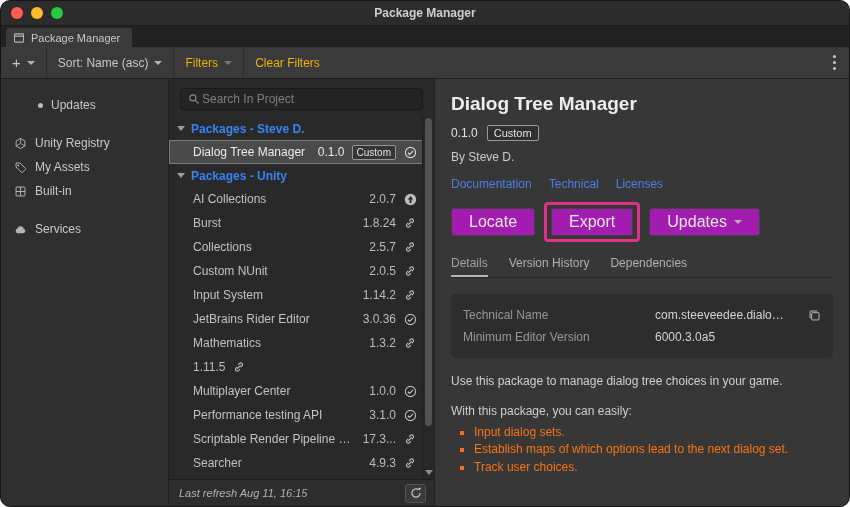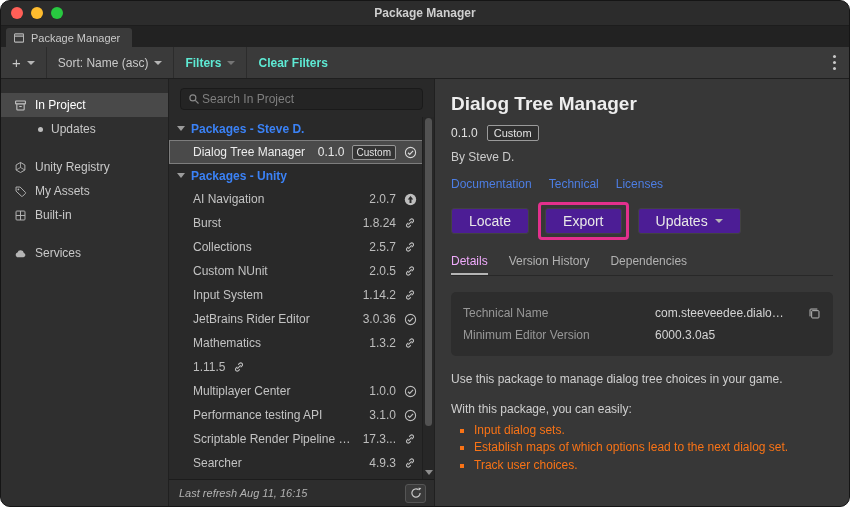--- a/index.html
+++ b/index.html
@@ -13,21 +13,21 @@
   .light.red { background:#ff5f57; } .light.yellow { background:#febc2e; } .light.green { background:#28c840; }
   .titlebar-title { position:absolute; left:0; right:0; text-align:center; color:#cfcfcf; font-size:12px; font-weight:bold; }
 
   
   .tabstrip { height:21px; background:#222222; display:flex; align-items:flex-end; padding-left:5px; flex:0 0 auto; }
   .tab { background:#3a3a3a; color:#c9c9c9; font-size:11px; height:19px; padding:0 12px 0 6px; display:flex; gap:5px; align-items:center; border-radius:3px 3px 0 0; }
 
   
   .toolbar { height:32px; background:#3a3a3a; border-bottom:1px solid #1f1f1f; display:flex; align-items:stretch; color:#c9c9c9; font-size:12px; flex:0 0 auto; }
   .tb-btn { display:flex; align-items:center; gap:6px; padding:0 11px; cursor:default; }
-  .tb-btn.dimmed { color:#5eead4;font-weight:bold; }
+  .tb-btn.dimmed { color:#eab308; }
   .tb-sep { width:1px; background:#2c2c2c; }
   .tb-spacer { flex:1; }
   .plus { font-size:15px; line-height:1; color:#c9c9c9; }
   .caret { width:0; height:0; border-left:4px solid transparent; border-right:4px solid transparent; border-top:4px solid #b5b5b5; display:inline-block; }
   .caret.dim { border-top-color:#757575; }
   .kebab { display:flex; flex-direction:column; justify-content:center; align-items:center; padding:0 13px; }
   .kebab i { width:3px; height:3px; border-radius:50%; background:#c9c9c9; margin:1.5px 0; }
 
   
   .main { flex:1; display:flex; min-height:0; }
@@ -71,25 +71,25 @@
   
   .details { flex:1; background:#373737; color:#cfcfcf; font-size:12px; padding:14px 16px; overflow:hidden; }
   .details h1 { font-size:19px; font-weight:bold; color:#eeeeee; }
   .ver-row { margin-top:10px; display:flex; align-items:center; gap:9px; }
   .ver-text { color:#e2e2e2; }
   .tag-big { font-size:11px; border:1px solid #9a9a9a; background:#2f2f2f; color:#e2e2e2; border-radius:2px; padding:1px 6px; }
   .author { margin-top:9px; color:#cccccc; }
   .links { margin-top:13px; display:flex; gap:17px; }
   .links a { color:#4d7ee4; text-decoration:none; cursor:pointer; }
   .btn-row { margin-top:11px; display:flex; align-items:center; gap:9px; }
-  .ubtn { background:#4c1d95; border:1px solid #424242; border-radius:3px; color:#e8e8e8; font-size:14px; font-family:"Liberation Sans", sans-serif; padding:4px 17px; display:inline-flex; align-items:center; gap:7px; cursor:default; }
+  .ubtn { background:#a21caf; border:1px solid #424242; border-radius:3px; color:#e8e8e8; font-size:16px; font-family:"Liberation Sans", sans-serif; padding:4px 17px; display:inline-flex; align-items:center; gap:7px; cursor:default; }
   .annotation { display:inline-flex; border:3px solid #e3308d; border-radius:4px; padding:3px 4px; }
   .dtabs { margin-top:14px; display:flex; gap:21px; border-bottom:1px solid #282828; }
   .dtab { padding-bottom:7px; color:#b2b2b2; }
-  .dtab.active { color:#f0abfc; border-bottom:2px solid #b5b5b5; padding-bottom:5px; }
+  .dtab.active { color:#a3a3a3; border-bottom:2px solid #b5b5b5; padding-bottom:5px; }
   .info-box { margin-top:16px; background:#2d2d2d; border-radius:5px; padding:10px 12px; }
   .info-row { display:flex; align-items:center; height:22px; gap:24px; }
   .info-label { width:168px; color:#989898; flex:0 0 auto; }
   .info-value { flex:1; color:#d4d4d4; white-space:nowrap; overflow:hidden; text-overflow:ellipsis; }
   .copy { display:flex; align-items:center; cursor:default; }
   .desc { margin-top:15px; line-height:1.45; color:#cfcfcf; max-width:390px; }
   .desc2 { margin-top:13px; line-height:1.45; color:#cfcfcf; }
   .details ul { margin-top:3px; padding-left:23px; list-style:square; line-height:1.45; color:#f97316; max-width:390px; }
 </style>
 </head>
@@ -141,30 +141,20 @@
     <div class="kebab">
         <i></i>
         <i></i>
         <i></i>
       </div>
   </div>
 
   <div class="main">
 
     <aside class="sidebar">
-      <div class="side-item selected">
-        <span class="side-icon">
-          <svg viewBox="0 0 16 16" width="13" height="13" fill="none" stroke="#c9c9c9" stroke-width="1.3">
-              <rect x="2" y="2.5" width="12" height="3.5" rx="0.5"></rect>
-              <path d="M3.5 6.5v6a1 1 0 0 0 1 1h7a1 1 0 0 0 1-1v-6"></path>
-              <path d="M6.5 9.2h3"></path>
-            </svg>
-        </span>
-        <span>In Project</span>
-      </div>
       <div class="side-item child">
         <span class="side-dot"></span>
         <span>Updates</span>
       </div>
       <div class="side-gap"></div>
       <div class="side-item">
         <span class="side-icon">
           <svg viewBox="0 0 16 16" width="13" height="13">
               <path d="M8 1.8l5.4 3.1v6.2L8 14.2 2.6 11.1V4.9z" fill="none" stroke="#b5b5b5" stroke-width="1.2"></path>
               <path d="M8 1.8v6.2M8 8l5.4 3.1M8 8L2.6 11.1" stroke="#b5b5b5" stroke-width="1" fill="none"></path>
@@ -231,21 +221,21 @@
               </svg>
           </span>
         </div>
 
         <div class="group-header">
           <span class="foldout"></span>
           <span>Packages - Unity</span>
         </div>
 
         <div class="pkg-row">
-          <span class="pkg-name">AI Navigation</span>
+          <span class="pkg-name">AI Collections</span>
           <span class="pkg-ver">2.0.7</span>
           <span class="pkg-icon">
             <svg viewBox="0 0 16 16" width="13" height="13">
                 <circle cx="8" cy="8" r="7" fill="#bdbdbd"></circle>
                 <path d="M8 3.8L11.4 8H9.2v4.2H6.8V8H4.6z" fill="#2a2a2a"></path>
               </svg>
           </span>
         </div>
         <div class="pkg-row">
           <span class="pkg-name">Burst</span>

